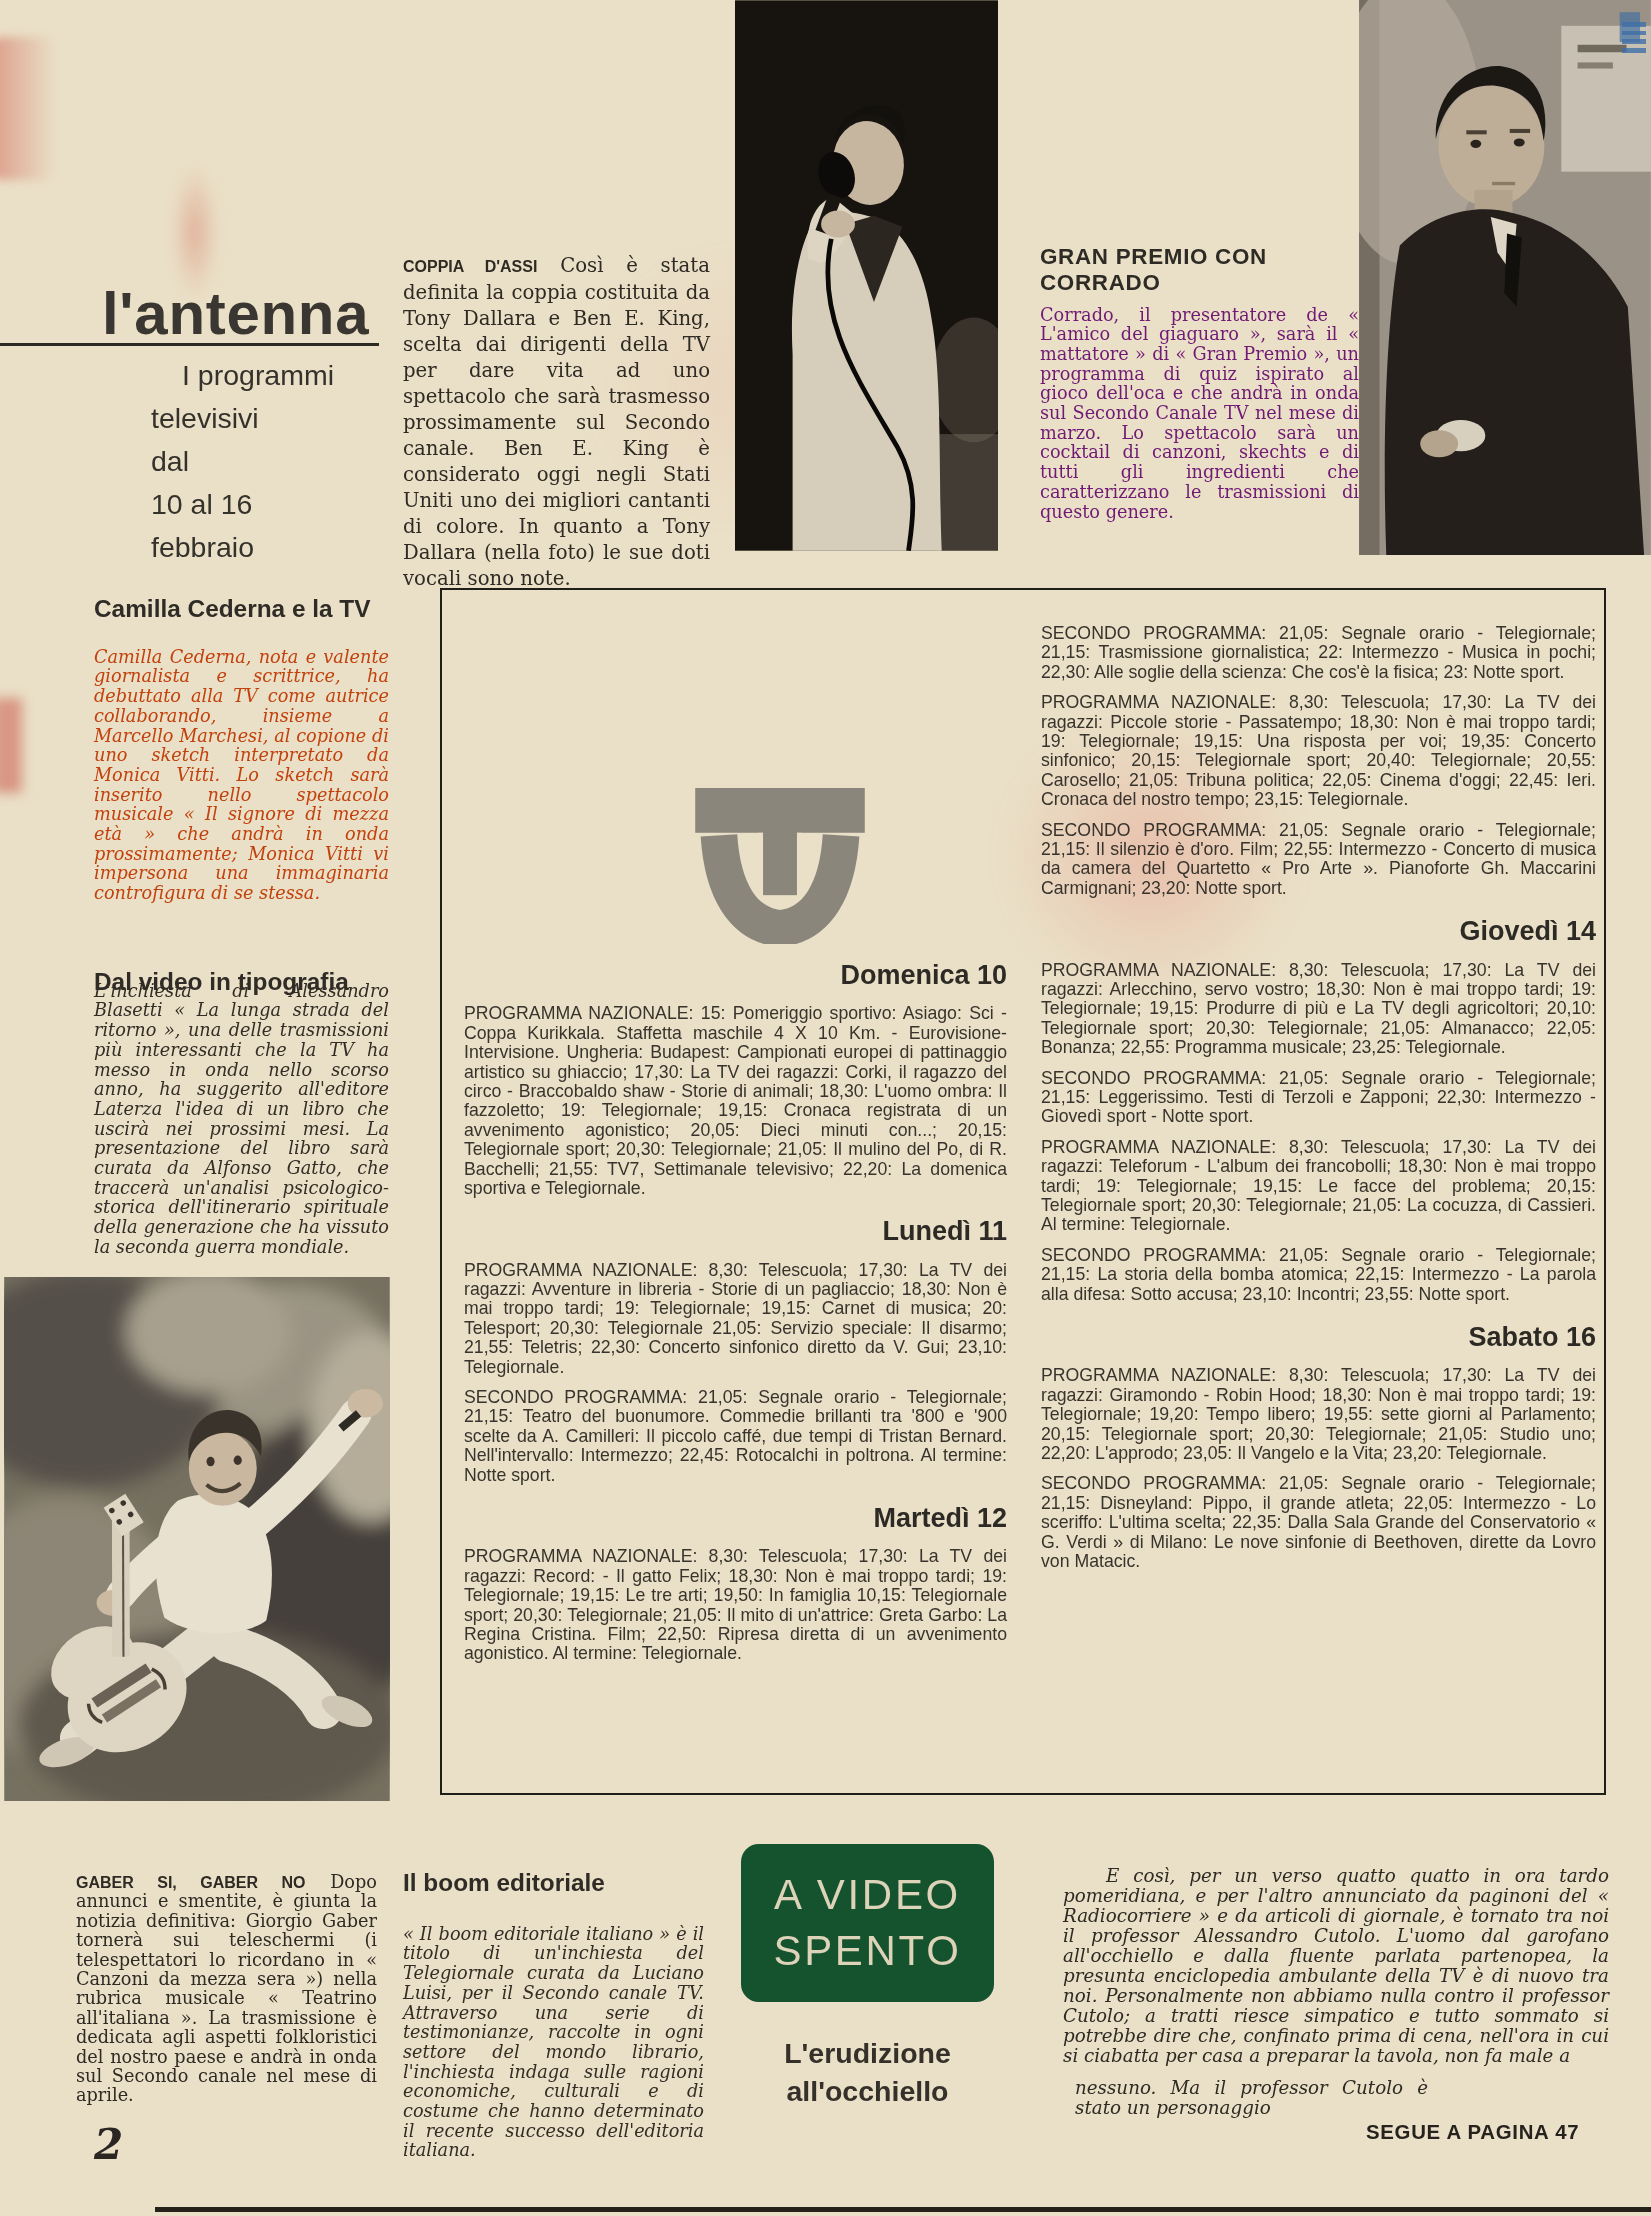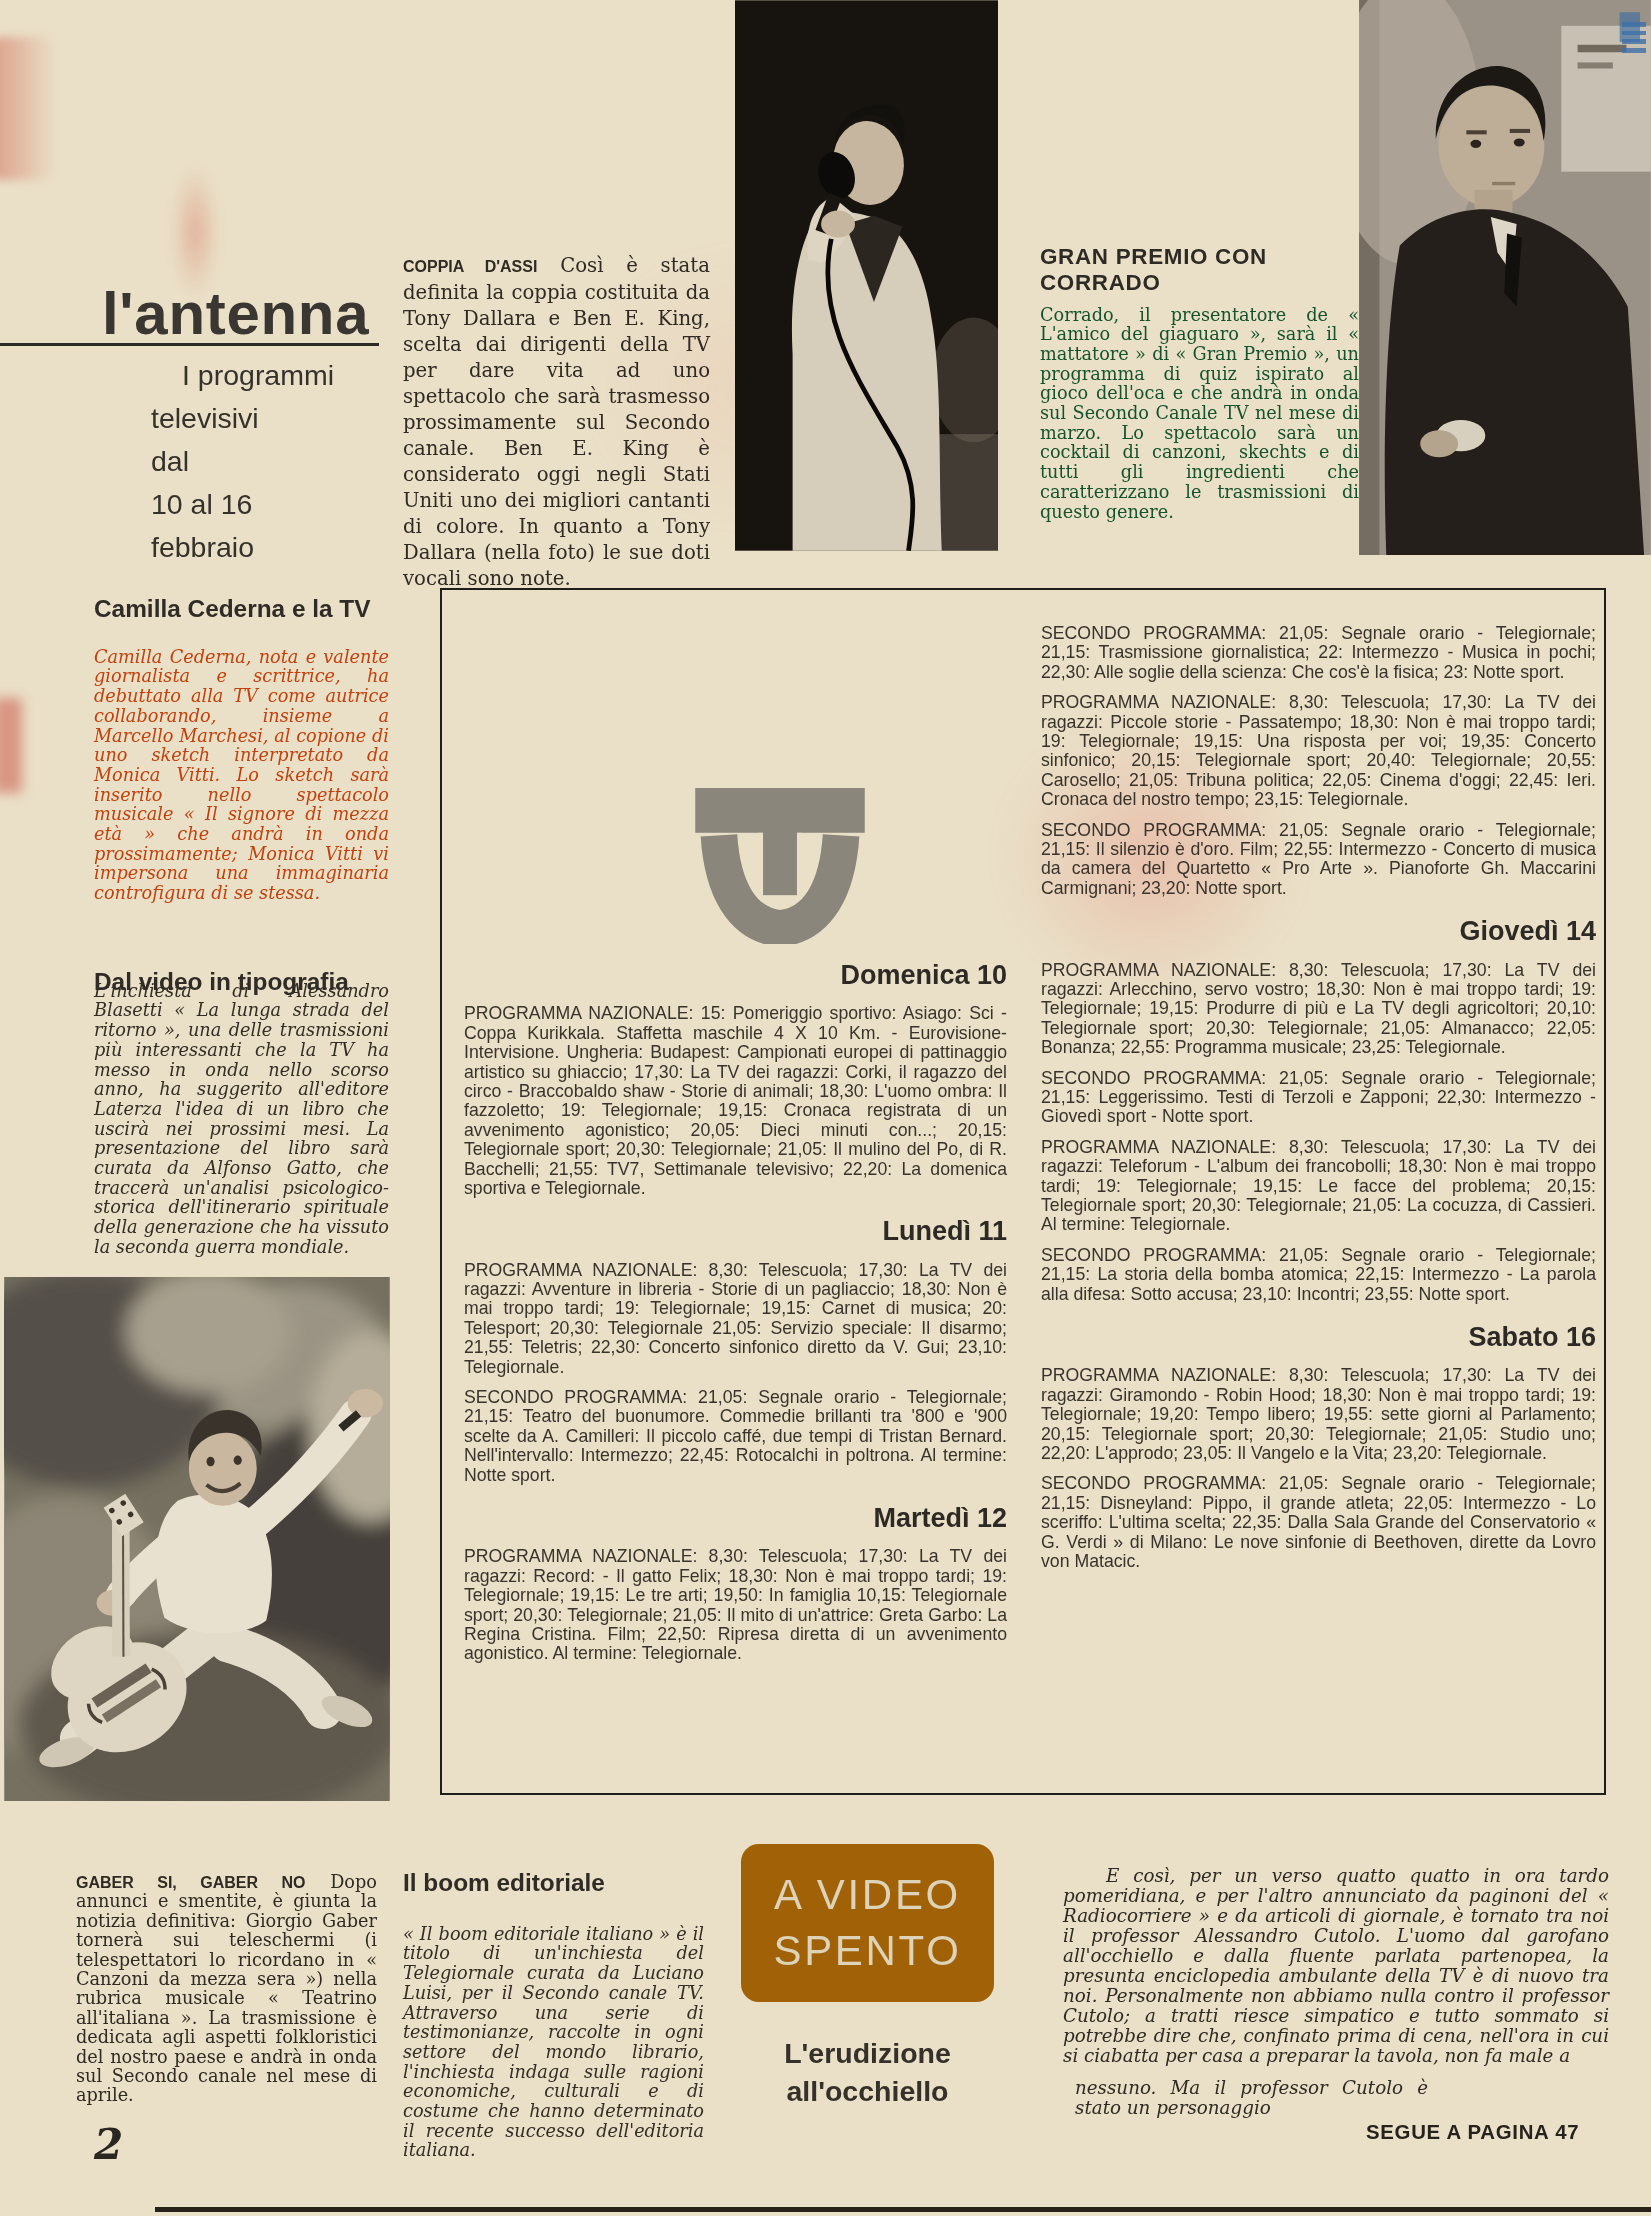--- a/index.html
+++ b/index.html
@@ -26,21 +26,21 @@
   .masthead-rule{position:absolute;left:0;top:343px;width:379px;height:3.4px;background:#2c2a25;}
   .masthead-sub{position:absolute;left:151px;top:354px;width:234px;font-size:28.5px;line-height:43px;color:#35322c;}
   .msl-0{padding-left:31px;}
   
   .serif{font-family:"DejaVu Serif",serif;}
   .just{text-align:justify;}
   .coppia{position:absolute;left:403px;top:253px;width:307px;font-size:19.7px;line-height:26px;color:#2f2a24;}
   .coppia .lead,.gaber-art .lead{font-family:"Liberation Sans",sans-serif;font-weight:700;font-size:16px;}
   .granpremio{position:absolute;left:1040px;top:244px;width:319px;}
   .granpremio h2{margin:0 0 9.5px 0;font-size:22.4px;font-weight:700;letter-spacing:0.7px;color:#2e2b26;}
-  .granpremio p{margin:0;font-size:17.7px;line-height:19.7px;color:#14532d;}
+  .granpremio p{margin:0;font-size:17.7px;line-height:19.7px;color:#701a75;}
   
   .photo{position:absolute;margin:0;}
   .photo svg{display:block;}
   .photo-dallara{left:735px;top:0;}
   .photo-corrado{left:1359px;top:0;}
   .photo-gaber{left:4.1px;top:1277px;}
   
   .art-h{position:absolute;font-size:24.4px;font-weight:700;color:#2f2b26;margin:0;}
   .camilla-h{left:94px;top:595px;}
   .camilla-b{position:absolute;left:94px;top:630px;width:295px;font-size:17.7px;line-height:19.7px;font-style:italic;color:#c2410c;}
@@ -56,21 +56,21 @@
   .g-para{margin:0 0 11px 0;font-size:17.7px;line-height:19.4px;text-align:justify;color:#38332c;}
   
   .gaber-art{position:absolute;left:76px;top:1873px;width:301px;font-size:17.7px;line-height:19.4px;
      text-align:justify;color:#2f2a24;}
   .page-number{position:absolute;left:94px;top:2120px;font-family:"DejaVu Serif",serif;
      font-style:italic;font-weight:700;font-size:42px;color:#2a2622;}
   .boom-h{left:403px;top:1869px;}
   .boom-b{position:absolute;left:403px;top:1907px;width:301px;font-size:17.7px;line-height:19.7px;
      font-style:italic;color:#332d26;}
   .spento-box{position:absolute;left:741px;top:1844px;width:253px;height:158px;border-radius:17.7px;
-     background:#a16207;display:flex;flex-direction:column;justify-content:center;align-items:center;}
+     background:#14532d;display:flex;flex-direction:column;justify-content:center;align-items:center;}
   .spento-box div{font-size:42px;letter-spacing:2.7px;color:#ddd3b9;line-height:56px;}
   .spento-sub{position:absolute;left:733px;top:2034px;width:269px;text-align:center;
      font-size:28.5px;font-weight:700;line-height:38px;color:#35312a;}
   .ecosi{position:absolute;left:1063px;top:1866px;width:546px;font-size:18.3px;line-height:20px;
      font-style:italic;color:#2e2a24;}
   .ecosi .lede{text-indent:43px;margin:0;text-align:justify;}
   .ecosi .tail{margin:12px;width:353px;text-align:justify;}
   .segue{position:absolute;left:1366px;top:2121px;font-size:20.4px;font-weight:700;letter-spacing:0.7px;color:#26231e;}
   .bottom-rule{position:absolute;left:155px;top:2207px;width:1497px;height:5.4px;background:#262219;}
 </style>

